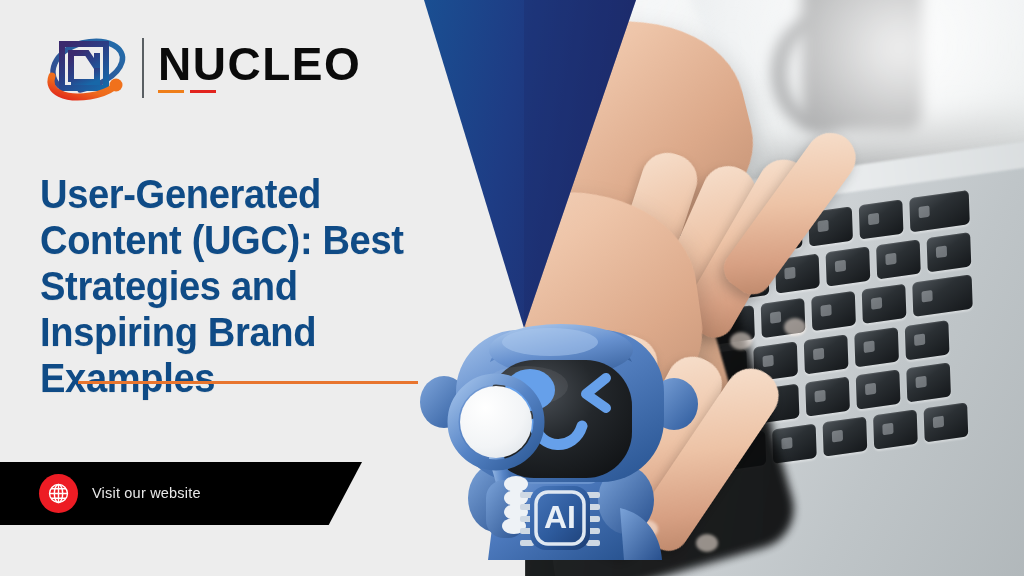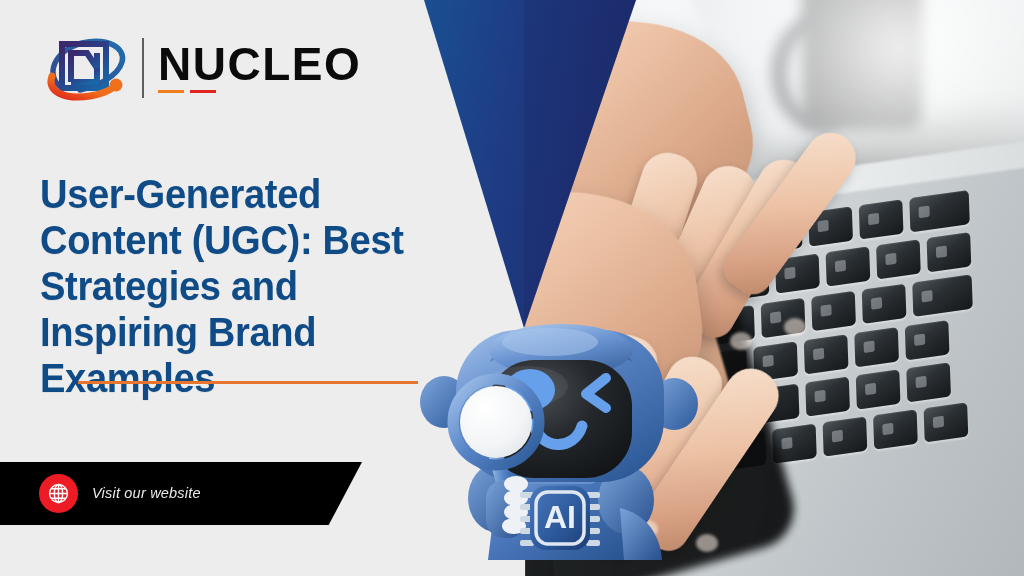--- a/index.html
+++ b/index.html
@@ -196,21 +196,21 @@
   .rule{
     position:absolute;left:78px;top:381px;width:340px;height:3px;background:#e8752e;
   }
 
   
   .banner{
     position:absolute;left:0;top:462px;width:362px;height:63px;
     background:#000;
     -webkit-clip-path:polygon(0 0, 100% 0, 90.8% 100%, 0 100%);
             clip-path:polygon(0 0, 100% 0, 90.8% 100%, 0 100%);
-    display:flex;align-items:center;font-style:italic;
+    display:flex;align-items:center;
   }
   .globe{
     width:39px;height:39px;border-radius:50%;background:#ed1c24;
     margin-left:39px;flex:0 0 auto;position:relative;
     display:flex;align-items:center;justify-content:center;
   }
   .banner-text{margin-left:14px;display:flex;flex-direction:column;line-height:1.12;}
   .banner-line1{color:#e9e9e9;font-size:14.5px;font-weight:400;letter-spacing:.2px;}
   .banner-line2{color:#ffffff;font-size:17px;font-weight:800;letter-spacing:.2px;margin-top:2px;}
 

